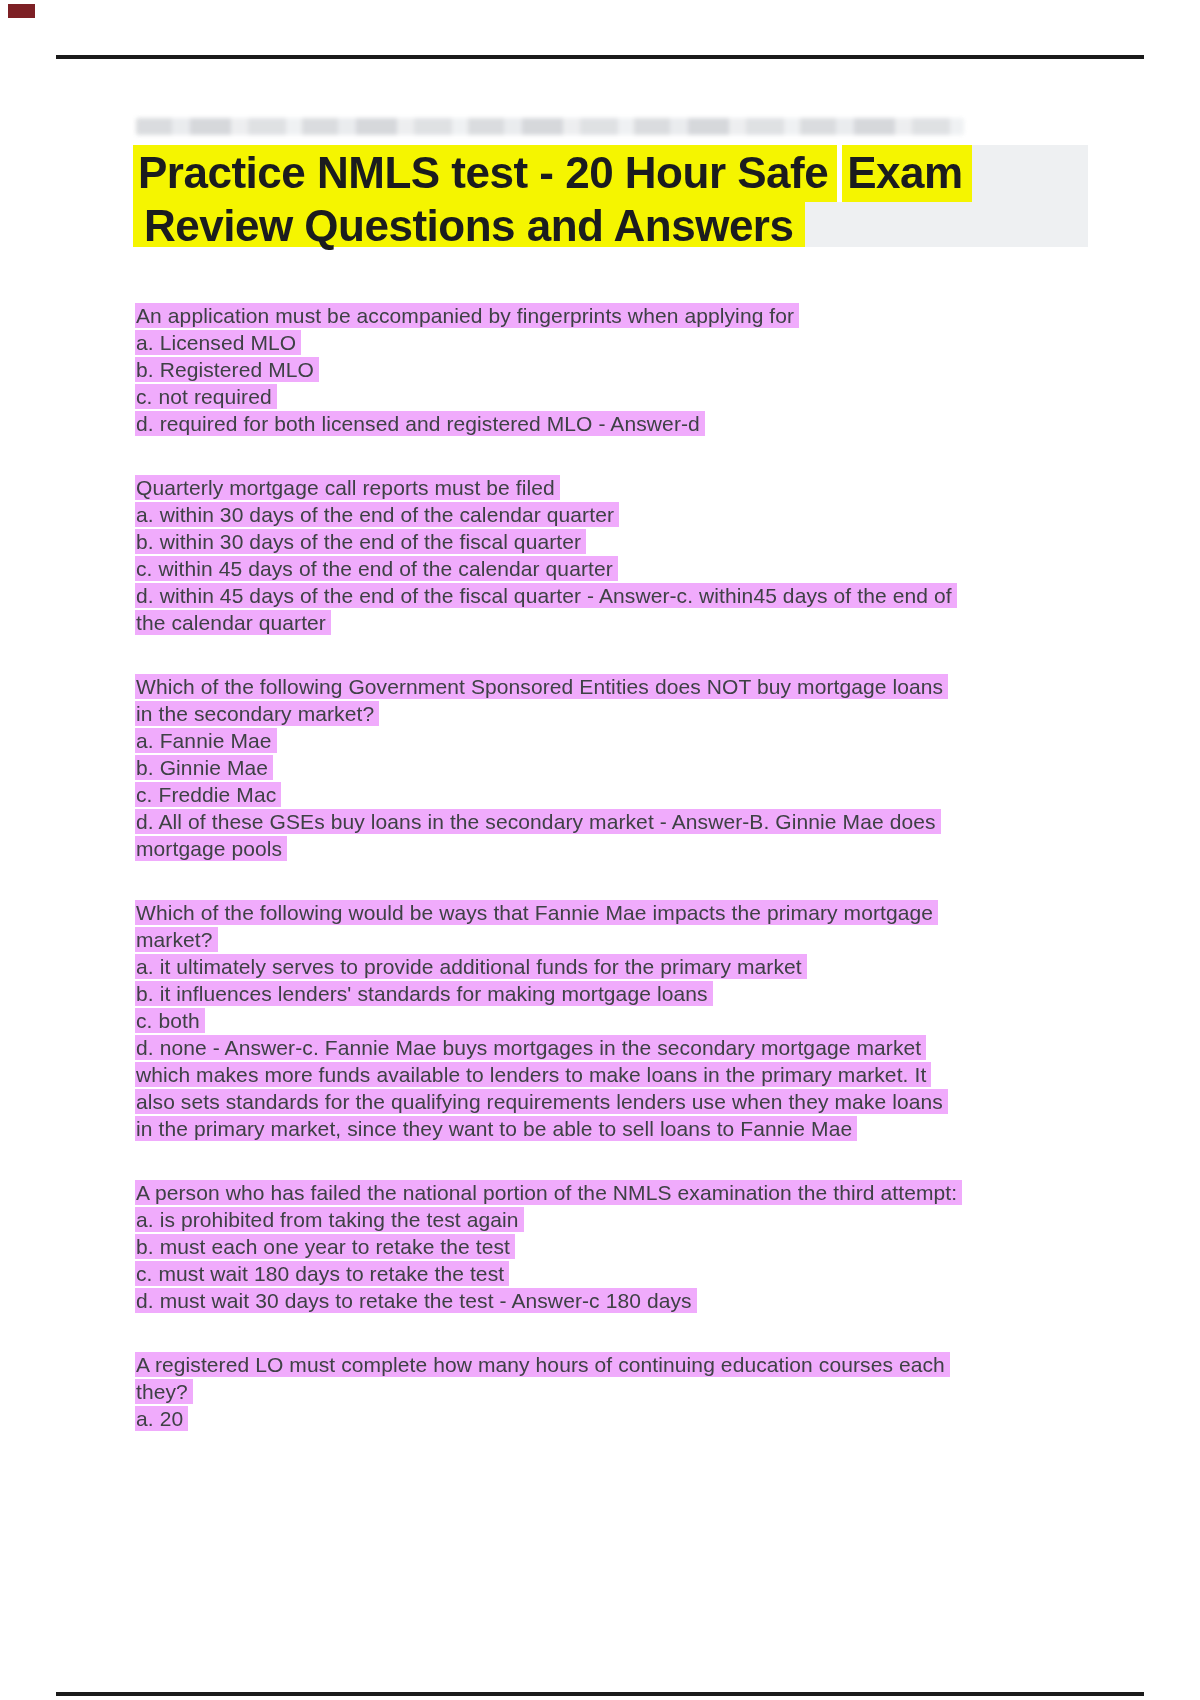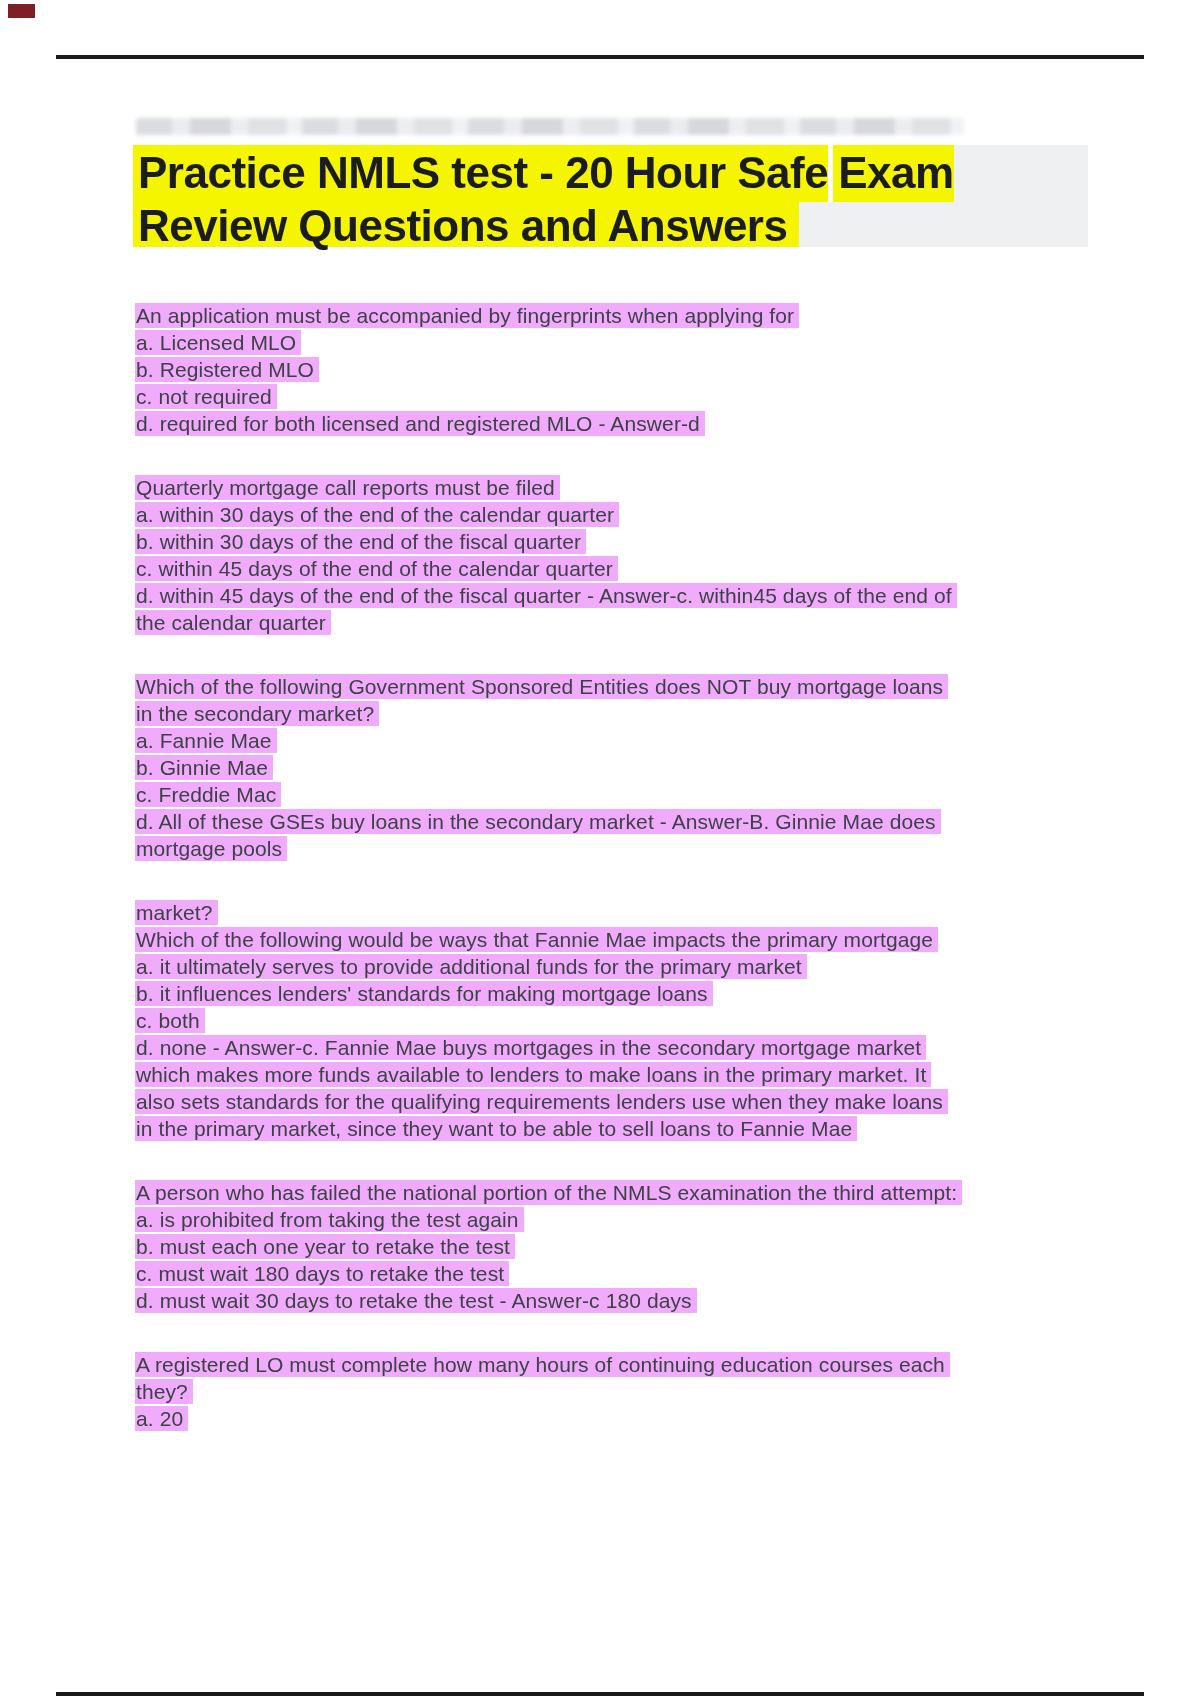--- a/index.html
+++ b/index.html
@@ -21,22 +21,22 @@
       #ecedef 95px 112px, #dcdee1 112px 150px, #eef0f2 150px 166px);
     filter:blur(2px); opacity:.9;
   }
   .title-line { display:flex; align-items:stretch; }
   .line1 { height:57px; margin-top:10px; }
   .line2 { height:45px; }
   .hl-yellow {
     background:#f5f500; color:#1b1c1e; font-weight:bold; font-size:44px;
     letter-spacing:-0.5px; white-space:nowrap;
   }
-  .t1 { line-height:56px; padding:0 0 0 5px; }
-  .t2 { line-height:47px; padding:0 12px 0 5px; }
+  .t1 { line-height:56px; padding:0 9px 0 5px; }
+  .t2 { line-height:47px; padding:0 12px 0 11px; }
   .gapw { width:5px; background:#ffffff; }
   .filler { flex:1; background:#eef0f2; }
 
   
   .body-text {
     position:absolute; left:135px; top:302px; width:948px;
     font-size:21px; line-height:27px; color:#3e4145; letter-spacing:0.1px;
   }
   .qblock { margin:0 0 37px 0; }
   .text-line { height:27px; white-space:nowrap; }
@@ -82,22 +82,22 @@
       <div class="qblock">
         <div class="text-line"><span class="hl">Which of the following Government Sponsored Entities does NOT buy mortgage loans</span></div>
         <div class="text-line"><span class="hl">in the secondary market?</span></div>
         <div class="text-line"><span class="hl">a. Fannie Mae</span></div>
         <div class="text-line"><span class="hl">b. Ginnie Mae</span></div>
         <div class="text-line"><span class="hl">c. Freddie Mac</span></div>
         <div class="text-line"><span class="hl">d. All of these GSEs buy loans in the secondary market - Answer-B. Ginnie Mae does</span></div>
         <div class="text-line"><span class="hl">mortgage pools</span></div>
       </div>
       <div class="qblock">
+        <div class="text-line"><span class="hl">Which of the following would be ways that Fannie Mae impacts the primary mortgage</span></div>
         <div class="text-line"><span class="hl">market?</span></div>
-        <div class="text-line"><span class="hl">Which of the following would be ways that Fannie Mae impacts the primary mortgage</span></div>
         <div class="text-line"><span class="hl">a. it ultimately serves to provide additional funds for the primary market</span></div>
         <div class="text-line"><span class="hl">b. it influences lenders' standards for making mortgage loans</span></div>
         <div class="text-line"><span class="hl">c. both</span></div>
         <div class="text-line"><span class="hl">d. none - Answer-c. Fannie Mae buys mortgages in the secondary mortgage market</span></div>
         <div class="text-line"><span class="hl">which makes more funds available to lenders to make loans in the primary market. It</span></div>
         <div class="text-line"><span class="hl">also sets standards for the qualifying requirements lenders use when they make loans</span></div>
         <div class="text-line"><span class="hl">in the primary market, since they want to be able to sell loans to Fannie Mae</span></div>
       </div>
       <div class="qblock">
         <div class="text-line"><span class="hl">A person who has failed the national portion of the NMLS examination the third attempt:</span></div>

